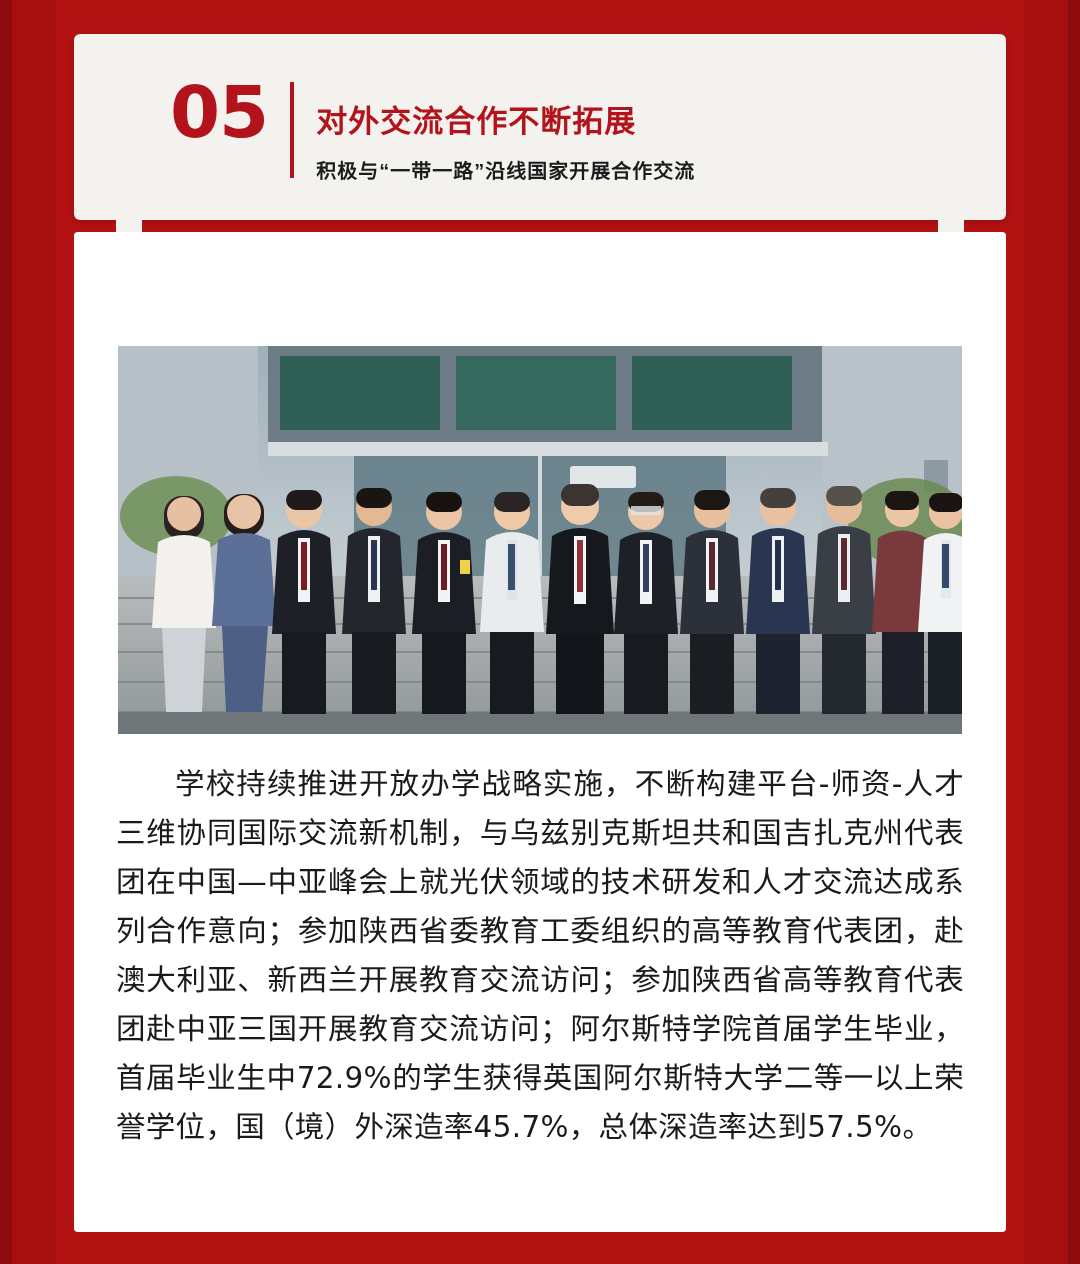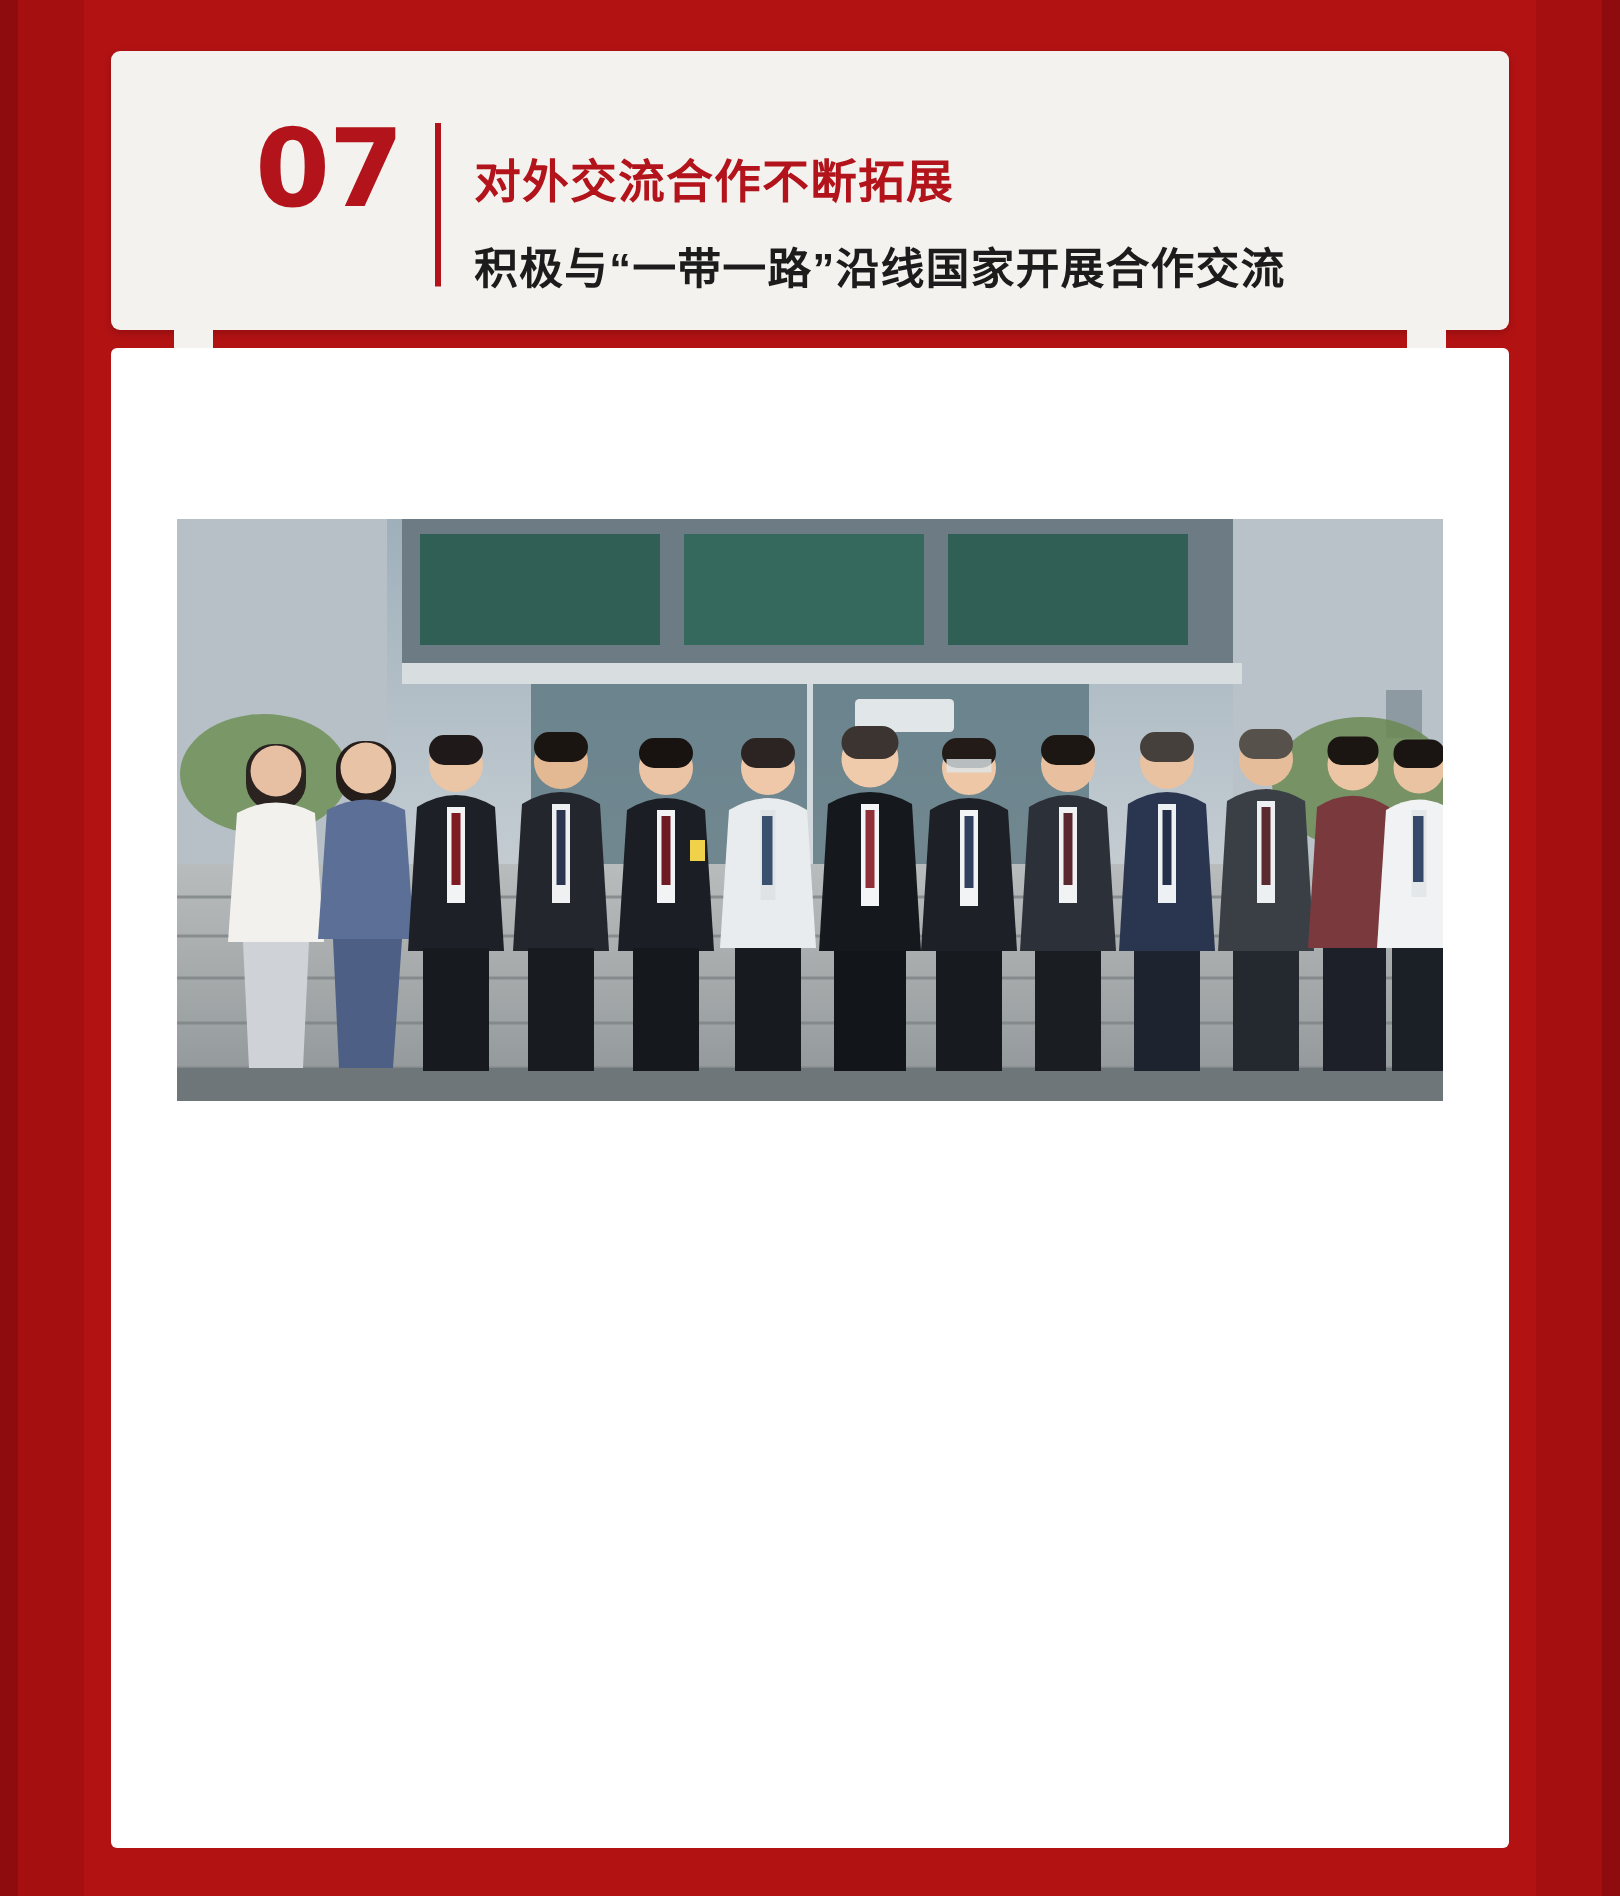--- a/index.html
+++ b/index.html
@@ -68,21 +68,21 @@
   .header-title {
     font-size: 31px;
     font-weight: bold;
     color: #b3141b;
     letter-spacing: 1px;
     white-space: nowrap;
     margin-top: 16px;
   }
   .header-subtitle {
     margin-top: 14px;
-    font-size: 29px;
+    font-size: 20px;
     font-weight: bold;
     color: #1c1c1c;
     letter-spacing: 1px;
     white-space: nowrap;
   }
 
   
   .ribbon {
     position: absolute;
     top: 176px;
@@ -147,21 +147,21 @@
     letter-spacing: 0.3px;
   }
 </style>
 </head>
 <body>
 
 <div class="page">
 
   <div class="header-card">
     <div class="header-inner">
-      <div class="section-number">07</div>
+      <div class="section-number">05</div>
       <div class="header-divider"></div>
       <div class="header-titles">
         <div class="header-title">对外交流合作不断拓展</div>
         <div class="header-subtitle">积极与“一带一路”沿线国家开展合作交流</div>
       </div>
     </div>
   </div>
 
   <div class="ribbon ribbon-left">
     <div class="strip"></div>
@@ -315,15 +315,16 @@
             <rect x="811" y="147" width="34" height="19" rx="9" fill="#1a1512"></rect>
             <path d="M806 194 q22 -14 44 0 l6 92 h-56 z" fill="#f0f2f3"></path>
             <rect x="823" y="194" width="10" height="58" fill="#e3e7ea"></rect>
             <rect x="824" y="198" width="7" height="44" fill="#37496b"></rect>
             <rect x="810" y="286" width="42" height="82" fill="#1b1f26"></rect>
           </g>
         </g>
       </svg>
     </div>
 
+    <div class="paragraph">学校持续推进开放办学战略实施，不断构建平台-师资-人才三维协同国际交流新机制，与乌兹别克斯坦共和国吉扎克州代表团在中国—中亚峰会上就光伏领域的技术研发和人才交流达成系列合作意向；参加陕西省委教育工委组织的高等教育代表团，赴澳大利亚、新西兰开展教育交流访问；参加陕西省高等教育代表团赴中亚三国开展教育交流访问；阿尔斯特学院首届学生毕业，首届毕业生中72.9%的学生获得英国阿尔斯特大学二等一以上荣誉学位，国（境）外深造率45.7%，总体深造率达到57.5%。</div>
 
   </div>
 </div>
 
 </body></html>

